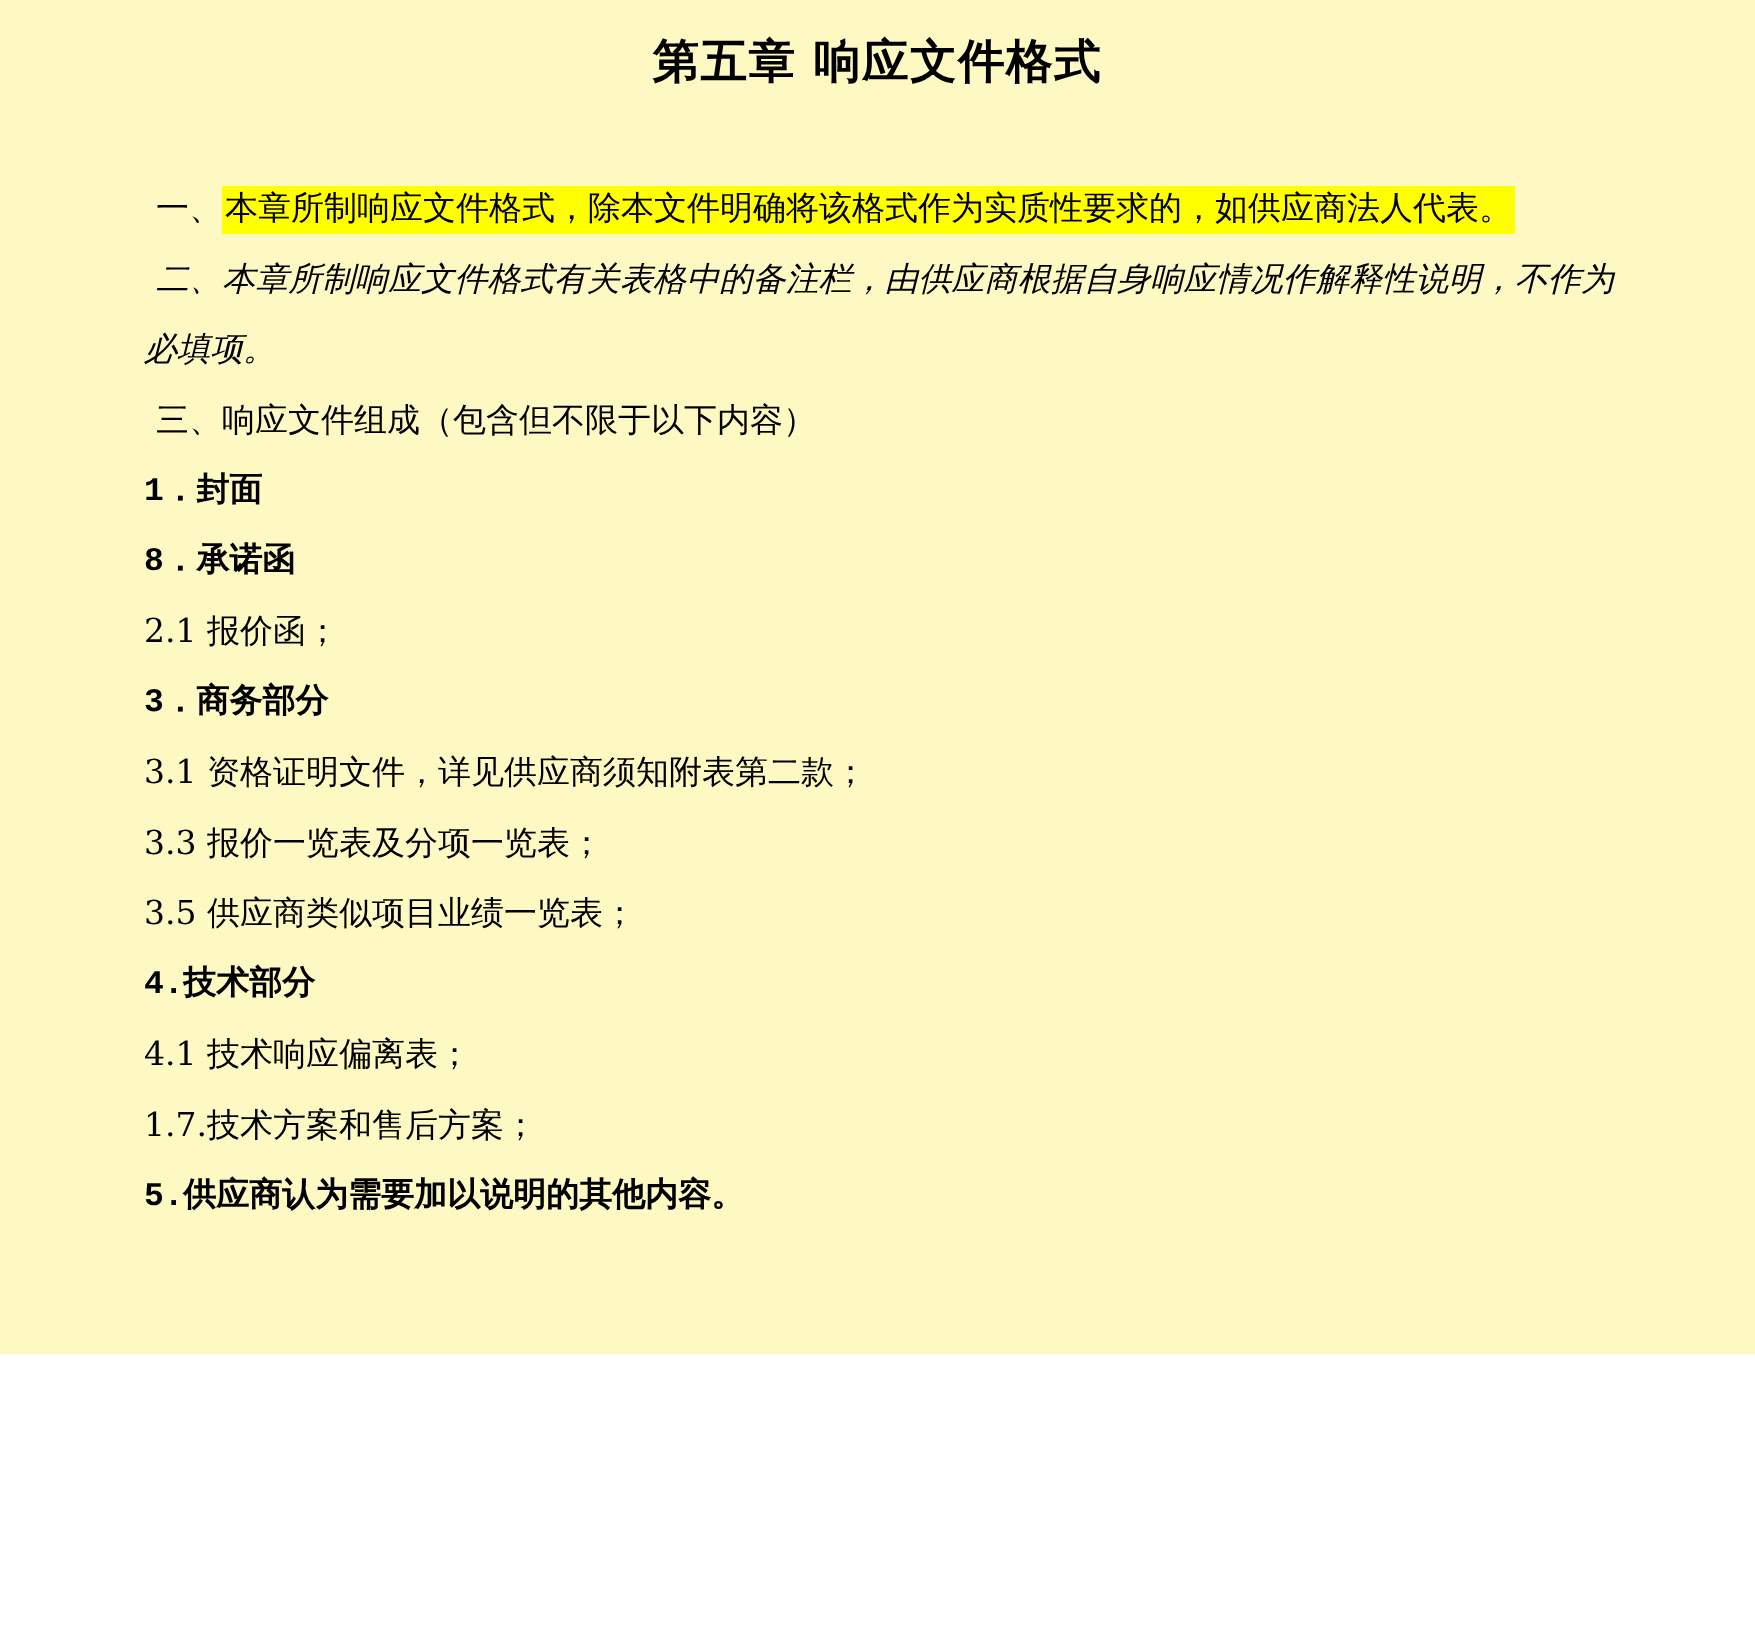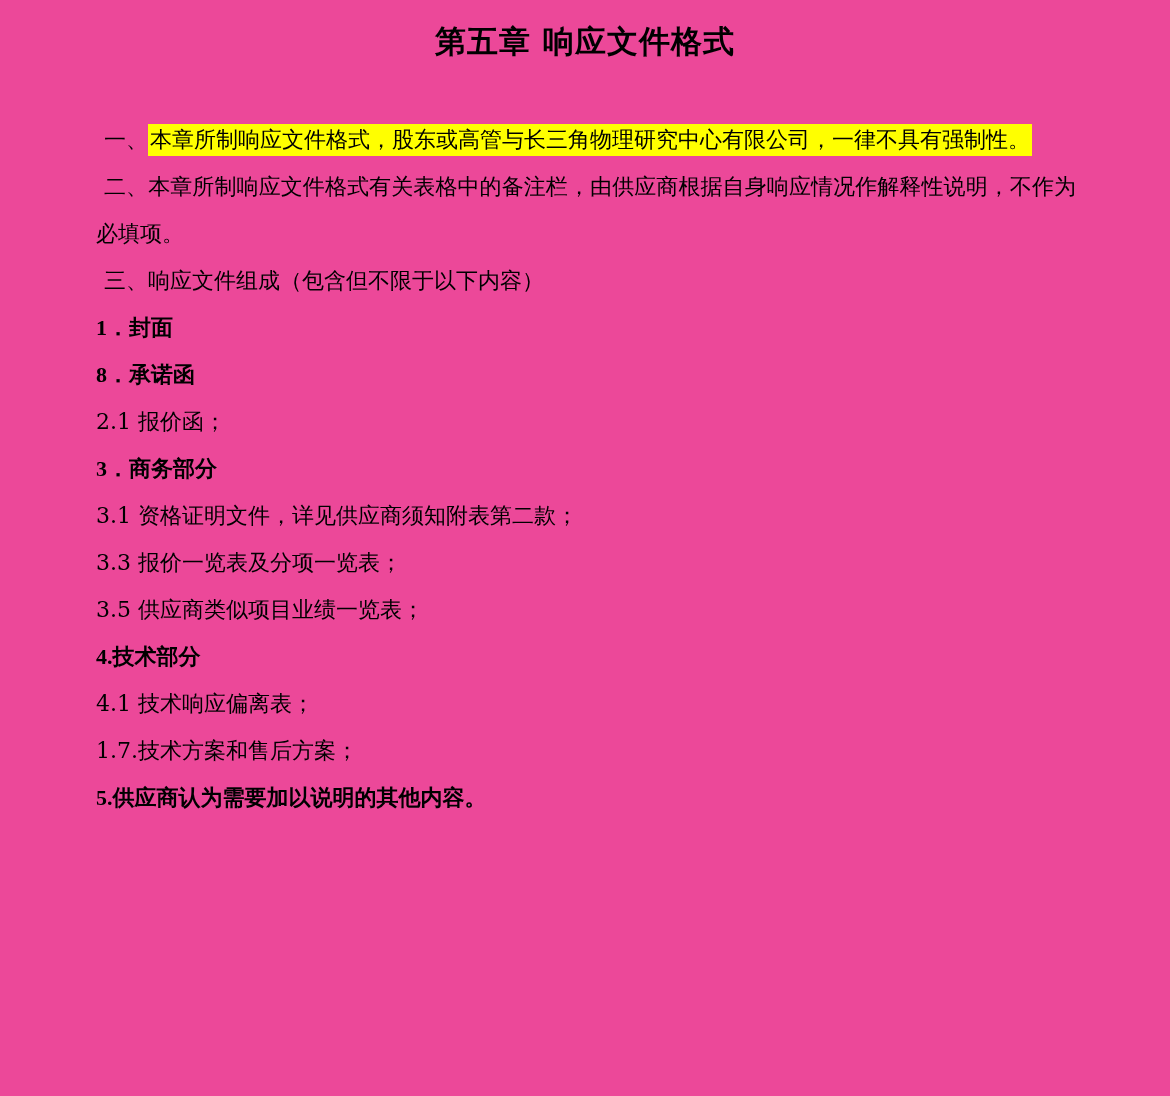--- a/index.html
+++ b/index.html
@@ -3,22 +3,22 @@
 <meta charset="utf-8">
 <style>
   html, body {
     margin: 0;
     padding: 0;
     background: #ffffff;
   }
   .page {
     position: relative;
     width: 1170px;
-    height: 1096px;
-    background: #ec4899;
+    height: 903px;
+    background: #fef9c3;
     color: #000000;
     overflow: hidden;
     font-family: "DejaVu Serif", "Liberation Serif", serif;
   }
   .chapter-title {
     margin: 22px 0 0 0;
     text-align: center;
     font-size: 31px;
     line-height: 38px;
     font-weight: 700;
@@ -29,41 +29,41 @@
     margin-top: 56px;
     padding: 0 94px 0 96px;
     font-size: 22px;
     line-height: 47px;
   }
   .para {
     margin: 0;
     text-align: left;
   }
   .first-indent { text-indent: 8px; }
-  .just { text-align: justify; }
+  .just { text-align: justify; font-style: italic; }
   .bold-h {
-    font-family: Liberation Serif, serif;
+    font-family: Liberation Mono, monospace;
     font-weight: 700;
   }
   mark.hl {
     color: inherit;
     padding: 3px 2px 4px 2px;
     background: #ffff00; 
   }
 </style>
 </head>
 <body style="background-color: rgb(255, 255, 255);">
 
 <div class="page" style="color: rgb(0, 0, 0);">
 
   <h1 class="chapter-title" data-bind="document.title">第五章 响应文件格式</h1>
 
   <div class="content">
 
-    <p class="para first-indent"><span data-bind="document.notes.one.prefix">一、</span><mark class="hl" data-bind="document.notes.one.highlighted" data-bind-bg="page.highlight_color" style="background-color: rgb(255, 255, 0);">本章所制响应文件格式，股东或高管与长三角物理研究中心有限公司，一律不具有强制性。</mark></p>
+    <p class="para first-indent"><span data-bind="document.notes.one.prefix">一、</span><mark class="hl" data-bind="document.notes.one.highlighted" data-bind-bg="page.highlight_color" style="background-color: rgb(255, 255, 0);">本章所制响应文件格式，除本文件明确将该格式作为实质性要求的，如供应商法人代表。</mark></p>
 
     <p class="para first-indent just" data-bind="document.notes.two">二、本章所制响应文件格式有关表格中的备注栏，由供应商根据自身响应情况作解释性说明，不作为必填项。</p>
 
     <p class="para first-indent" data-bind="document.notes.three">三、响应文件组成（包含但不限于以下内容）</p>
 
     <p class="para bold-h" data-bind="document.outline.s1.heading">1．封面</p>
 
     <p class="para bold-h" data-bind="document.outline.s2.heading">8．承诺函</p>
 
     <p class="para" data-bind="document.outline.s2.items.0">2.1 报价函；</p>

